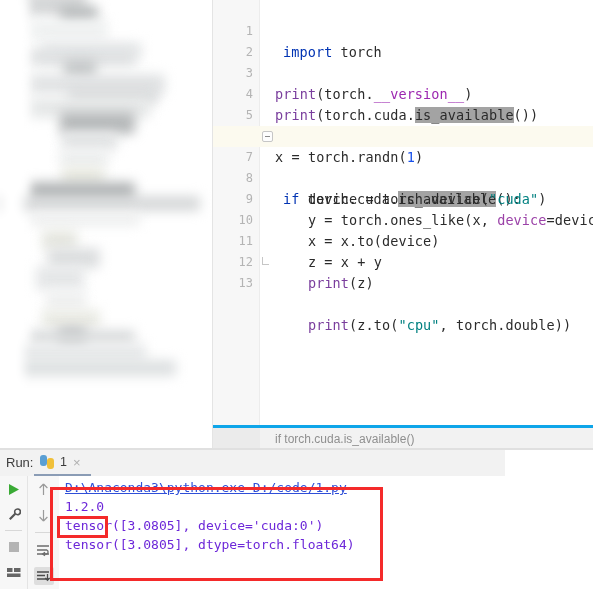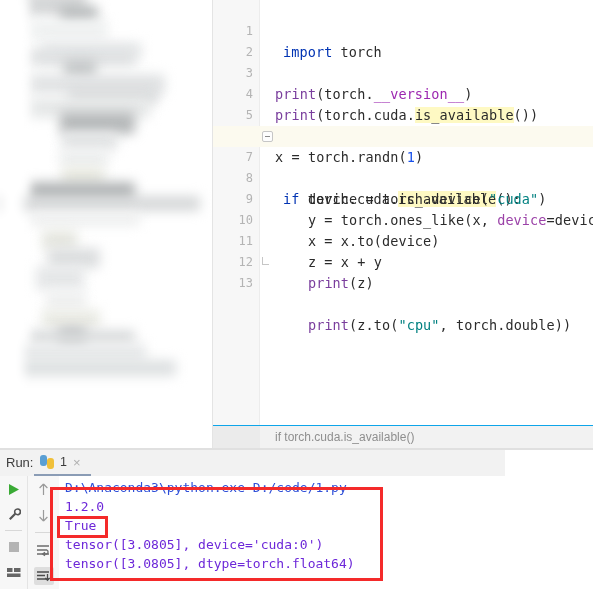--- a/index.html
+++ b/index.html
@@ -102,40 +102,40 @@
               width: 7px; height: 8px; border-radius: 0; }
   .fold.end::after { display: none; }
 
   
   .kw   { color: #0033b3; font-weight: normal; margin-left: 8px; }
   .fn   { color: #7a3e9d; }
   .dun  { color: #9c27b0; }
   .str  { color: #008080; }
   .num  { color: #1750eb; }
   .kwarg{ color: #9b42a8; }
-  .hl   { background: #fef9c3; }
+  .hl   { background: #a3a3a3; }
   .caret {
     display: inline-block;
     width: 0; border-left: 1.5px solid #111;
     height: 14px; vertical-align: -3px;
     margin: 0 -0.8px;
   }
 
   
   .editor-clip {
     position: absolute; left: 213px; top: 0;
     width: 380px; height: 425px; overflow: hidden;
   }
 
   
   .breadcrumb-bar {
     position: absolute;
     left: 213px; top: 425px; width: 380px; height: 23px;
     background: #f2f2f2;
-    border-top: 1px solid #0ea5e9;
+    border-top: 3px solid #0ea5e9;
   }
   .breadcrumb-gut {
     position: absolute; left: 0; top: 0; width: 47px; height: 23px;
     background: #ebebeb;
   }
   .breadcrumb-text {
     position: absolute; left: 62px; top: 0;
     line-height: 23px;
     font-size: 12px;
     color: #8f8f8f;
@@ -209,21 +209,21 @@
     padding: 2px 0 0 6px;
     overflow: hidden;
   }
   .con-line {
     font-family: "DejaVu Sans Mono", monospace;
     font-size: 13px;
     line-height: 19px;
     color: #6d28d9;
     white-space: pre;
   }
-  .con-line.link { color: #2f4fd8; }
+  .con-line.link { color: #2f4fd8; text-decoration: underline; }
 
   
   .redbox {
     position: absolute;
     border: 3.5px solid #f42a2a;
     pointer-events: none;
   }
   #redbox-main { left: 50px; top: 487px; width: 333px; height: 94px; }
   #redbox-true { left: 57px; top: 516px; width: 51px; height: 22px; }
 
@@ -421,21 +421,20 @@
         <svg width="15" height="13" viewBox="0 0 15 13">
           <path d="M1 2 H13 M1 5.5 H9 M1 9 H13" stroke="#4b4b4b" stroke-width="1.3" fill="none"></path>
           <path d="M11.5 4 L11.5 10 M9.3 8 L11.5 10.4 L13.7 8" stroke="#4b4b4b" stroke-width="1.3" fill="none"></path>
         </svg>
       </div>
     </div>
 
     <div class="console">
       <div class="con-line link">D:\Anaconda3\python.exe D:/code/1.py</div>
       <div class="con-line">1.2.0</div>
-      <div class="con-line">True</div>
       <div class="con-line">tensor([3.0805], device='cuda:0')</div>
       <div class="con-line">tensor([3.0805], dtype=torch.float64)</div>
     </div>
   </div>
 
   <div class="redbox" id="redbox-main"></div>
   <div class="redbox" id="redbox-true"></div>
 
 
 </div>

